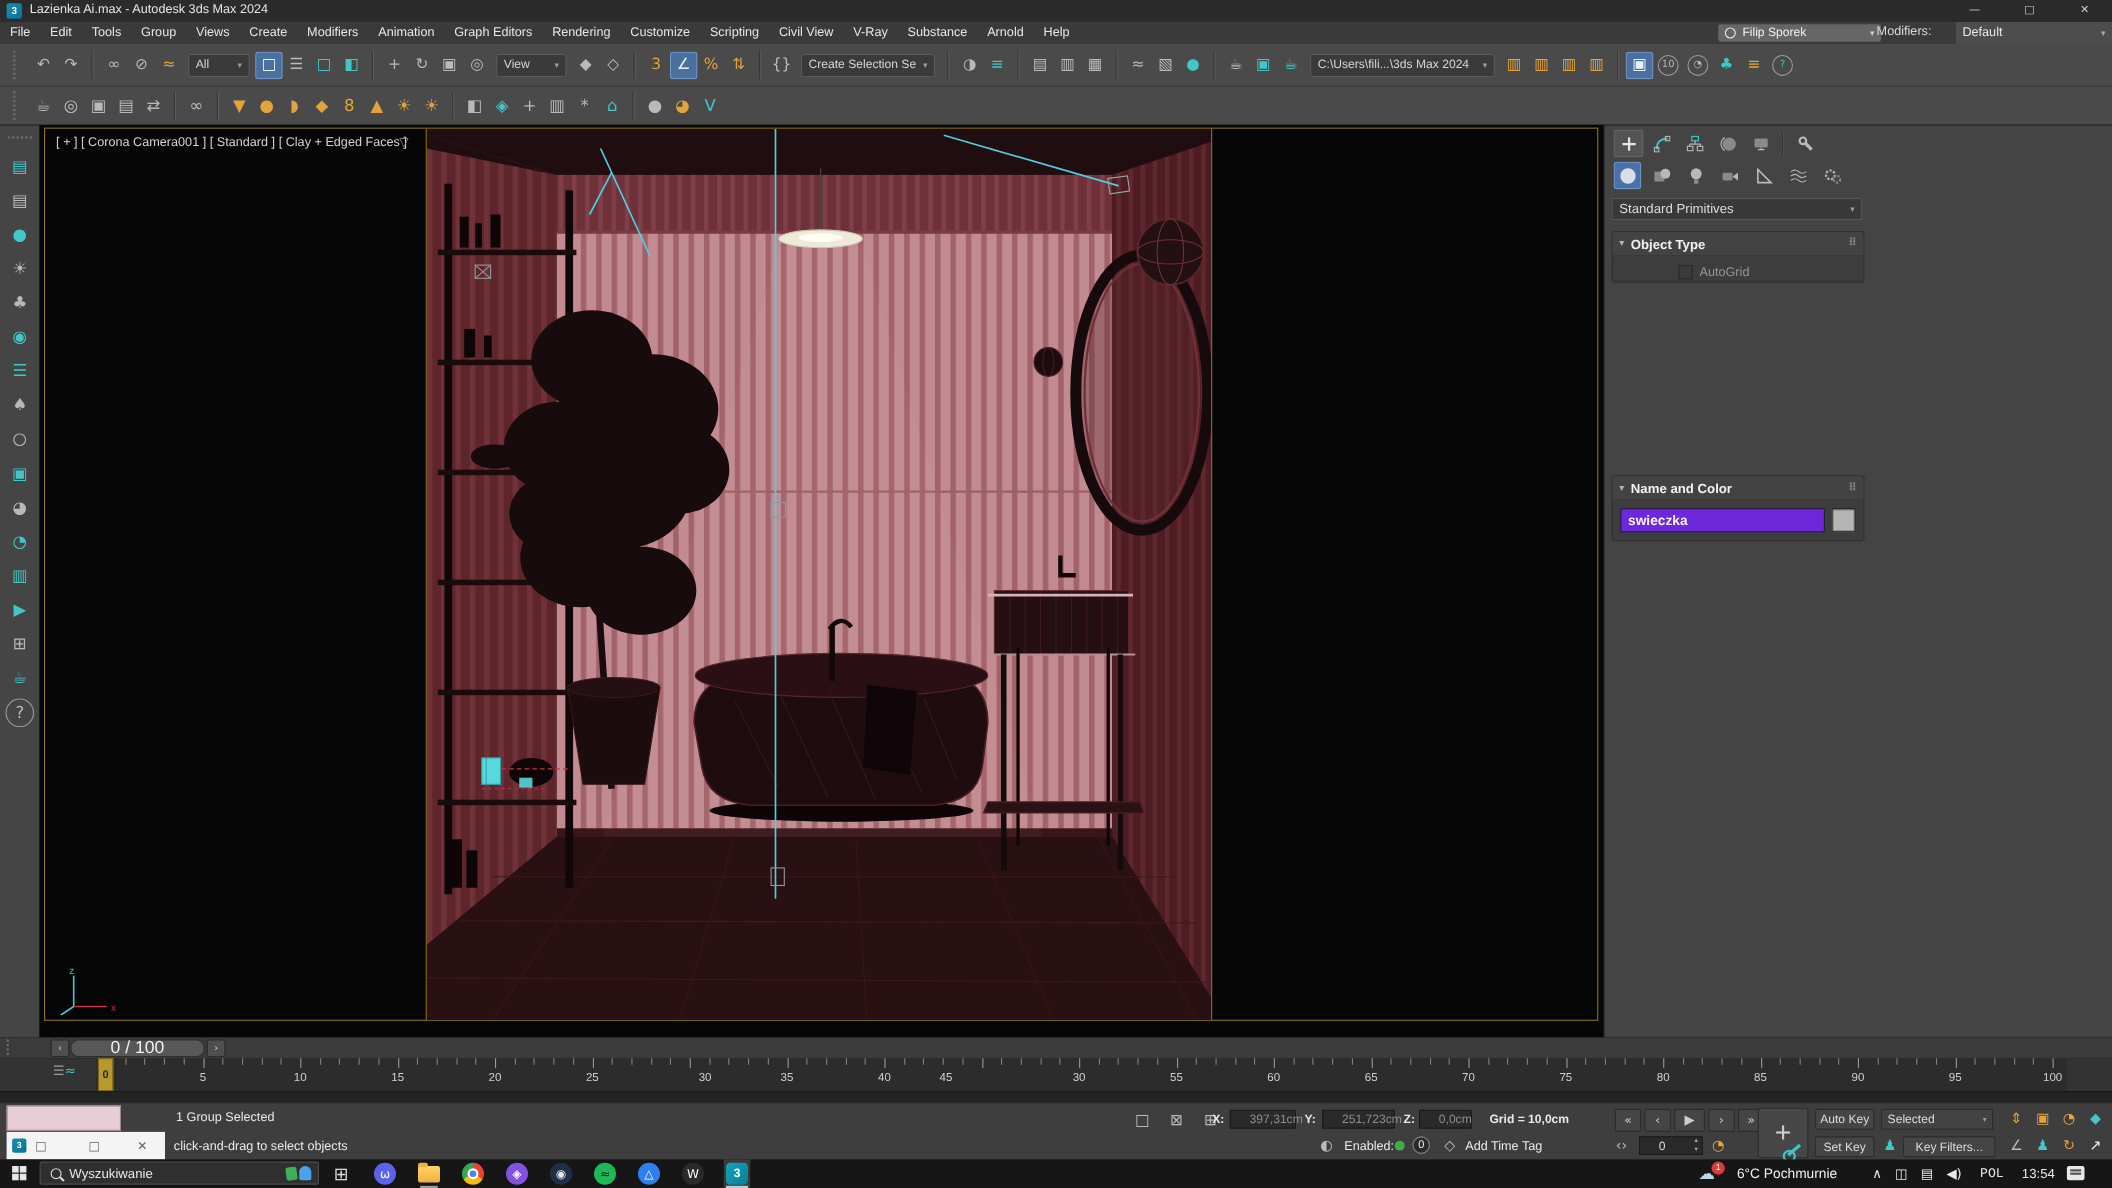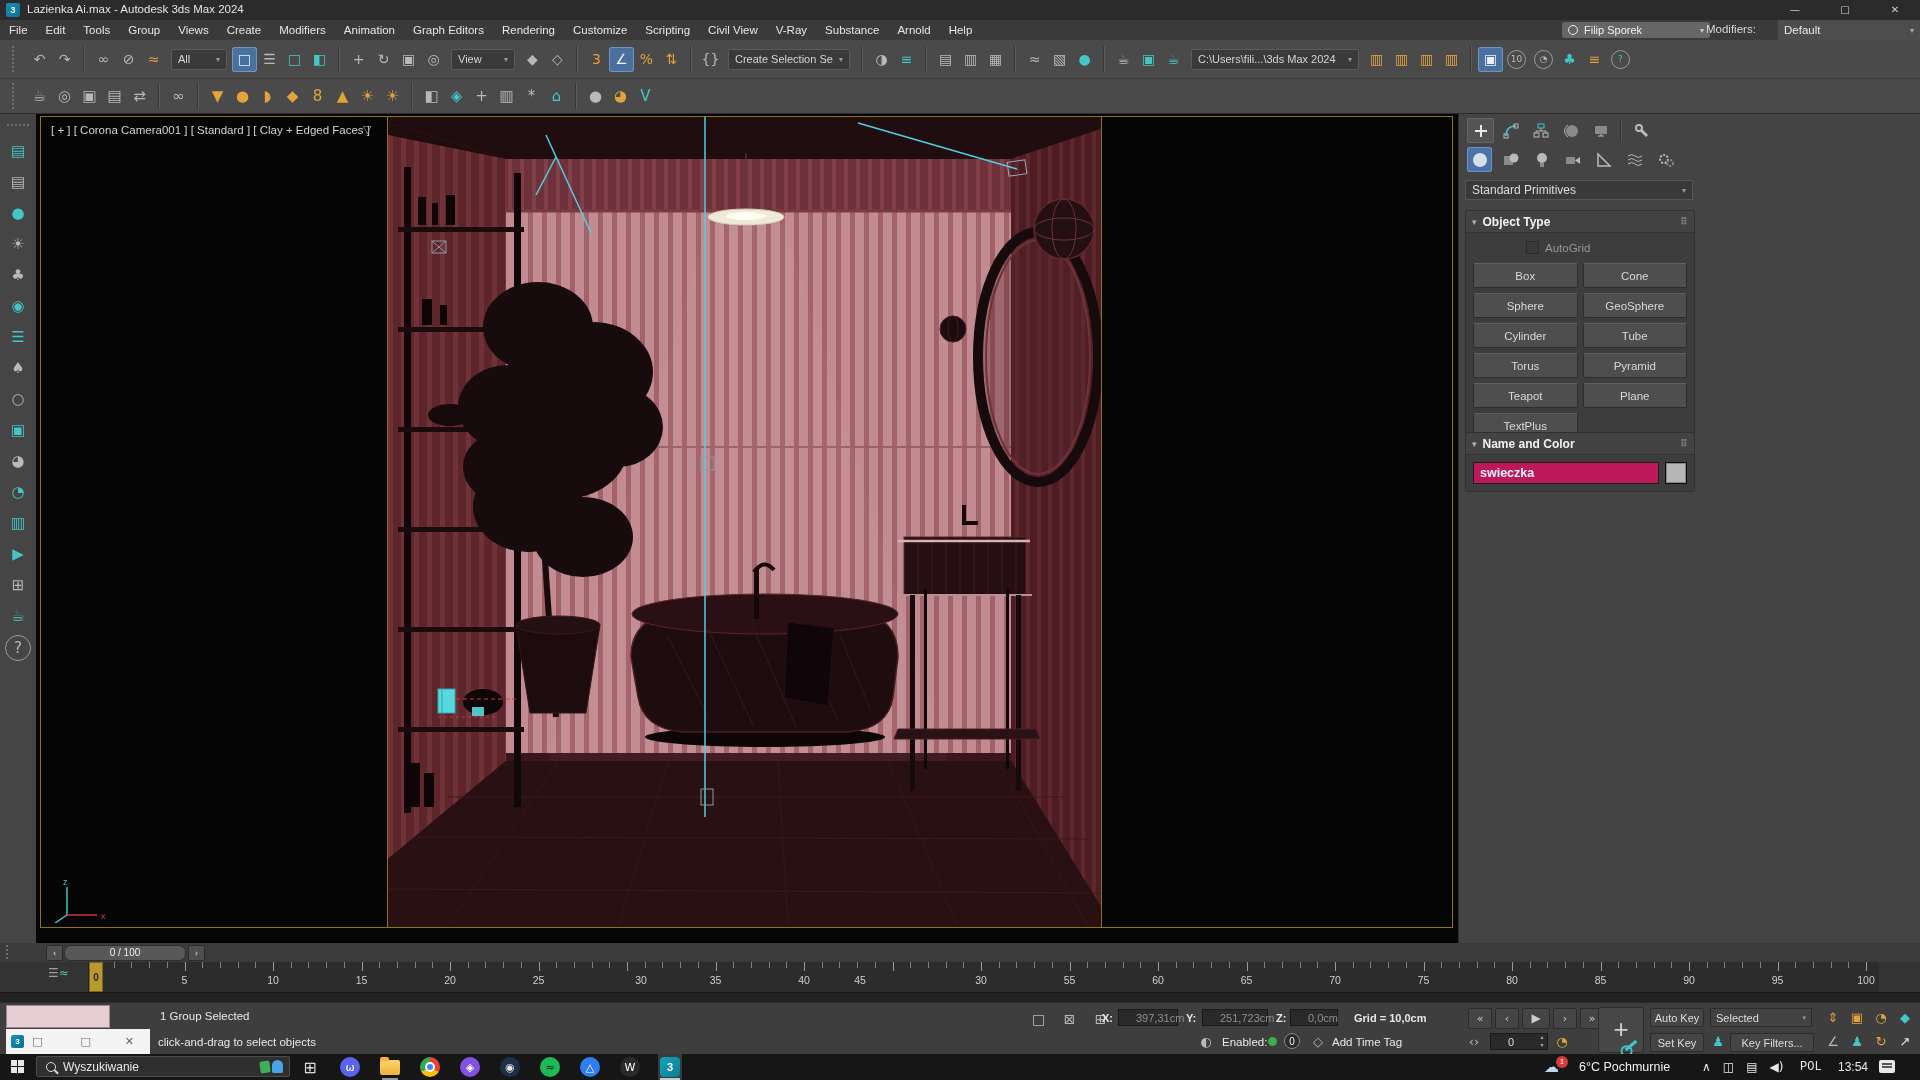--- a/index.html
+++ b/index.html
@@ -79,29 +79,29 @@
     padding:0 6px;font-size:12px;font-weight:bold;color:#f2f2f2;border-radius:3px 3px 0 0;}
   .rollh .arr{color:#b5b5b5;font-size:9px;margin-right:6px;font-family:"DejaVu Sans",sans-serif;}
   .rollh .gripdots{margin-left:auto;color:#848484;font-size:10px;font-family:"DejaVu Sans",sans-serif;}
   #agrow{display:flex;align-items:center;margin:8px 0 2px 60px;}
   #agbox{width:11px;height:11px;background:#3a3a3a;border:1px solid #2a2a2a;margin-right:6px;}
   #aglabel{font-size:11.5px;color:#969696;}
   #obgrid{display:grid;grid-template-columns:1fr 1fr;gap:5px;padding:7px;}
   .obtn{height:23px;background:#4e4e4e;border:1px solid #2d2d2d;border-top-color:#606060;border-radius:2px;
     font-size:11.5px;color:#d8d8d8;display:flex;align-items:center;justify-content:center;}
   #ncrow{display:flex;align-items:center;padding:7px;gap:6px;}
-  #namefield{flex:1;height:20px;background:#be185d;border:1px solid #1f1f1f;color:#f4f4f4;
+  #namefield{flex:1;height:20px;background:#6d28d9;border:1px solid #1f1f1f;color:#f4f4f4;
     font-weight:bold;font-size:12.5px;display:flex;align-items:center;padding:0 6px;}
   #swatch{width:20px;height:20px;border:1px solid #0a0a0a;box-shadow:inset 0 0 0 1px #888;}
   
   #sliderrow{position:absolute;left:0;top:943px;width:1920px;height:19px;background:#3b3b3b;}
   .sbtn{position:absolute;top:2px;width:15px;height:14px;background:#4f4f4f;border:1px solid #2b2b2b;
     border-radius:2px;color:#ddd;font-size:9px;text-align:center;line-height:14px;font-family:"DejaVu Sans",sans-serif;}
   #stk{position:absolute;left:64px;top:2px;width:120px;height:14px;background:#585858;border:1px solid #2e2e2e;
-    border-radius:7px;color:#f0f0f0;font-size:10px;text-align:center;line-height:14px;}
+    border-radius:7px;color:#f0f0f0;font-size:16px;text-align:center;line-height:14px;}
   #rulerrow{position:absolute;left:0;top:962px;width:1920px;height:30px;background:#333;}
   #curveicon{position:absolute;left:48px;top:4px;font-size:12px;color:#9a9a9a;font-family:"DejaVu Sans",sans-serif;}
   #curveicon i{font-style:normal;color:#45c6c6;}
   #ruler{position:absolute;left:88px;top:0;width:1790px;height:30px;background:#2c2c2c;border-left:1px solid #222;}
   .tik{position:absolute;top:0;width:1px;height:6px;background:#808080;}
   .tik.major{height:9px;background:#9a9a9a;}
   .tlab{position:absolute;top:12px;transform:translateX(-50%);font-size:10.5px;color:#cfcfcf;}
   #thandle{position:absolute;top:0;width:14px;height:30px;background:#b9992e;border:1px solid #7a651c;
     color:#2a2a1a;font-size:10px;font-weight:bold;text-align:center;line-height:30px;box-sizing:border-box;}
   #trackstrip{position:absolute;left:0;top:992px;width:1920px;height:10px;background:#232323;border-top:1px solid #1b1b1b;}
@@ -614,33 +614,20 @@
       <div class="roll" style="top:96px">
         <div class="rollh">
           <span class="arr">▾</span>
           <span>Object Type</span>
           <span class="gripdots">⠿</span>
         </div>
         <div id="agrow">
           <span id="agbox"></span>
           <span id="aglabel">AutoGrid</span>
         </div>
-        <div id="obgrid">
-            <div class="obtn">Box</div>
-            <div class="obtn">Cone</div>
-            <div class="obtn">Sphere</div>
-            <div class="obtn">GeoSphere</div>
-            <div class="obtn">Cylinder</div>
-            <div class="obtn">Tube</div>
-            <div class="obtn">Torus</div>
-            <div class="obtn">Pyramid</div>
-            <div class="obtn">Teapot</div>
-            <div class="obtn">Plane</div>
-            <div class="obtn">TextPlus</div>
-          </div>
       </div>
 
       <div class="roll" style="top:318px">
         <div class="rollh">
           <span class="arr">▾</span>
           <span>Name and Color</span>
           <span class="gripdots">⠿</span>
         </div>
         <div id="ncrow">
           <div id="namefield">swieczka</div>

